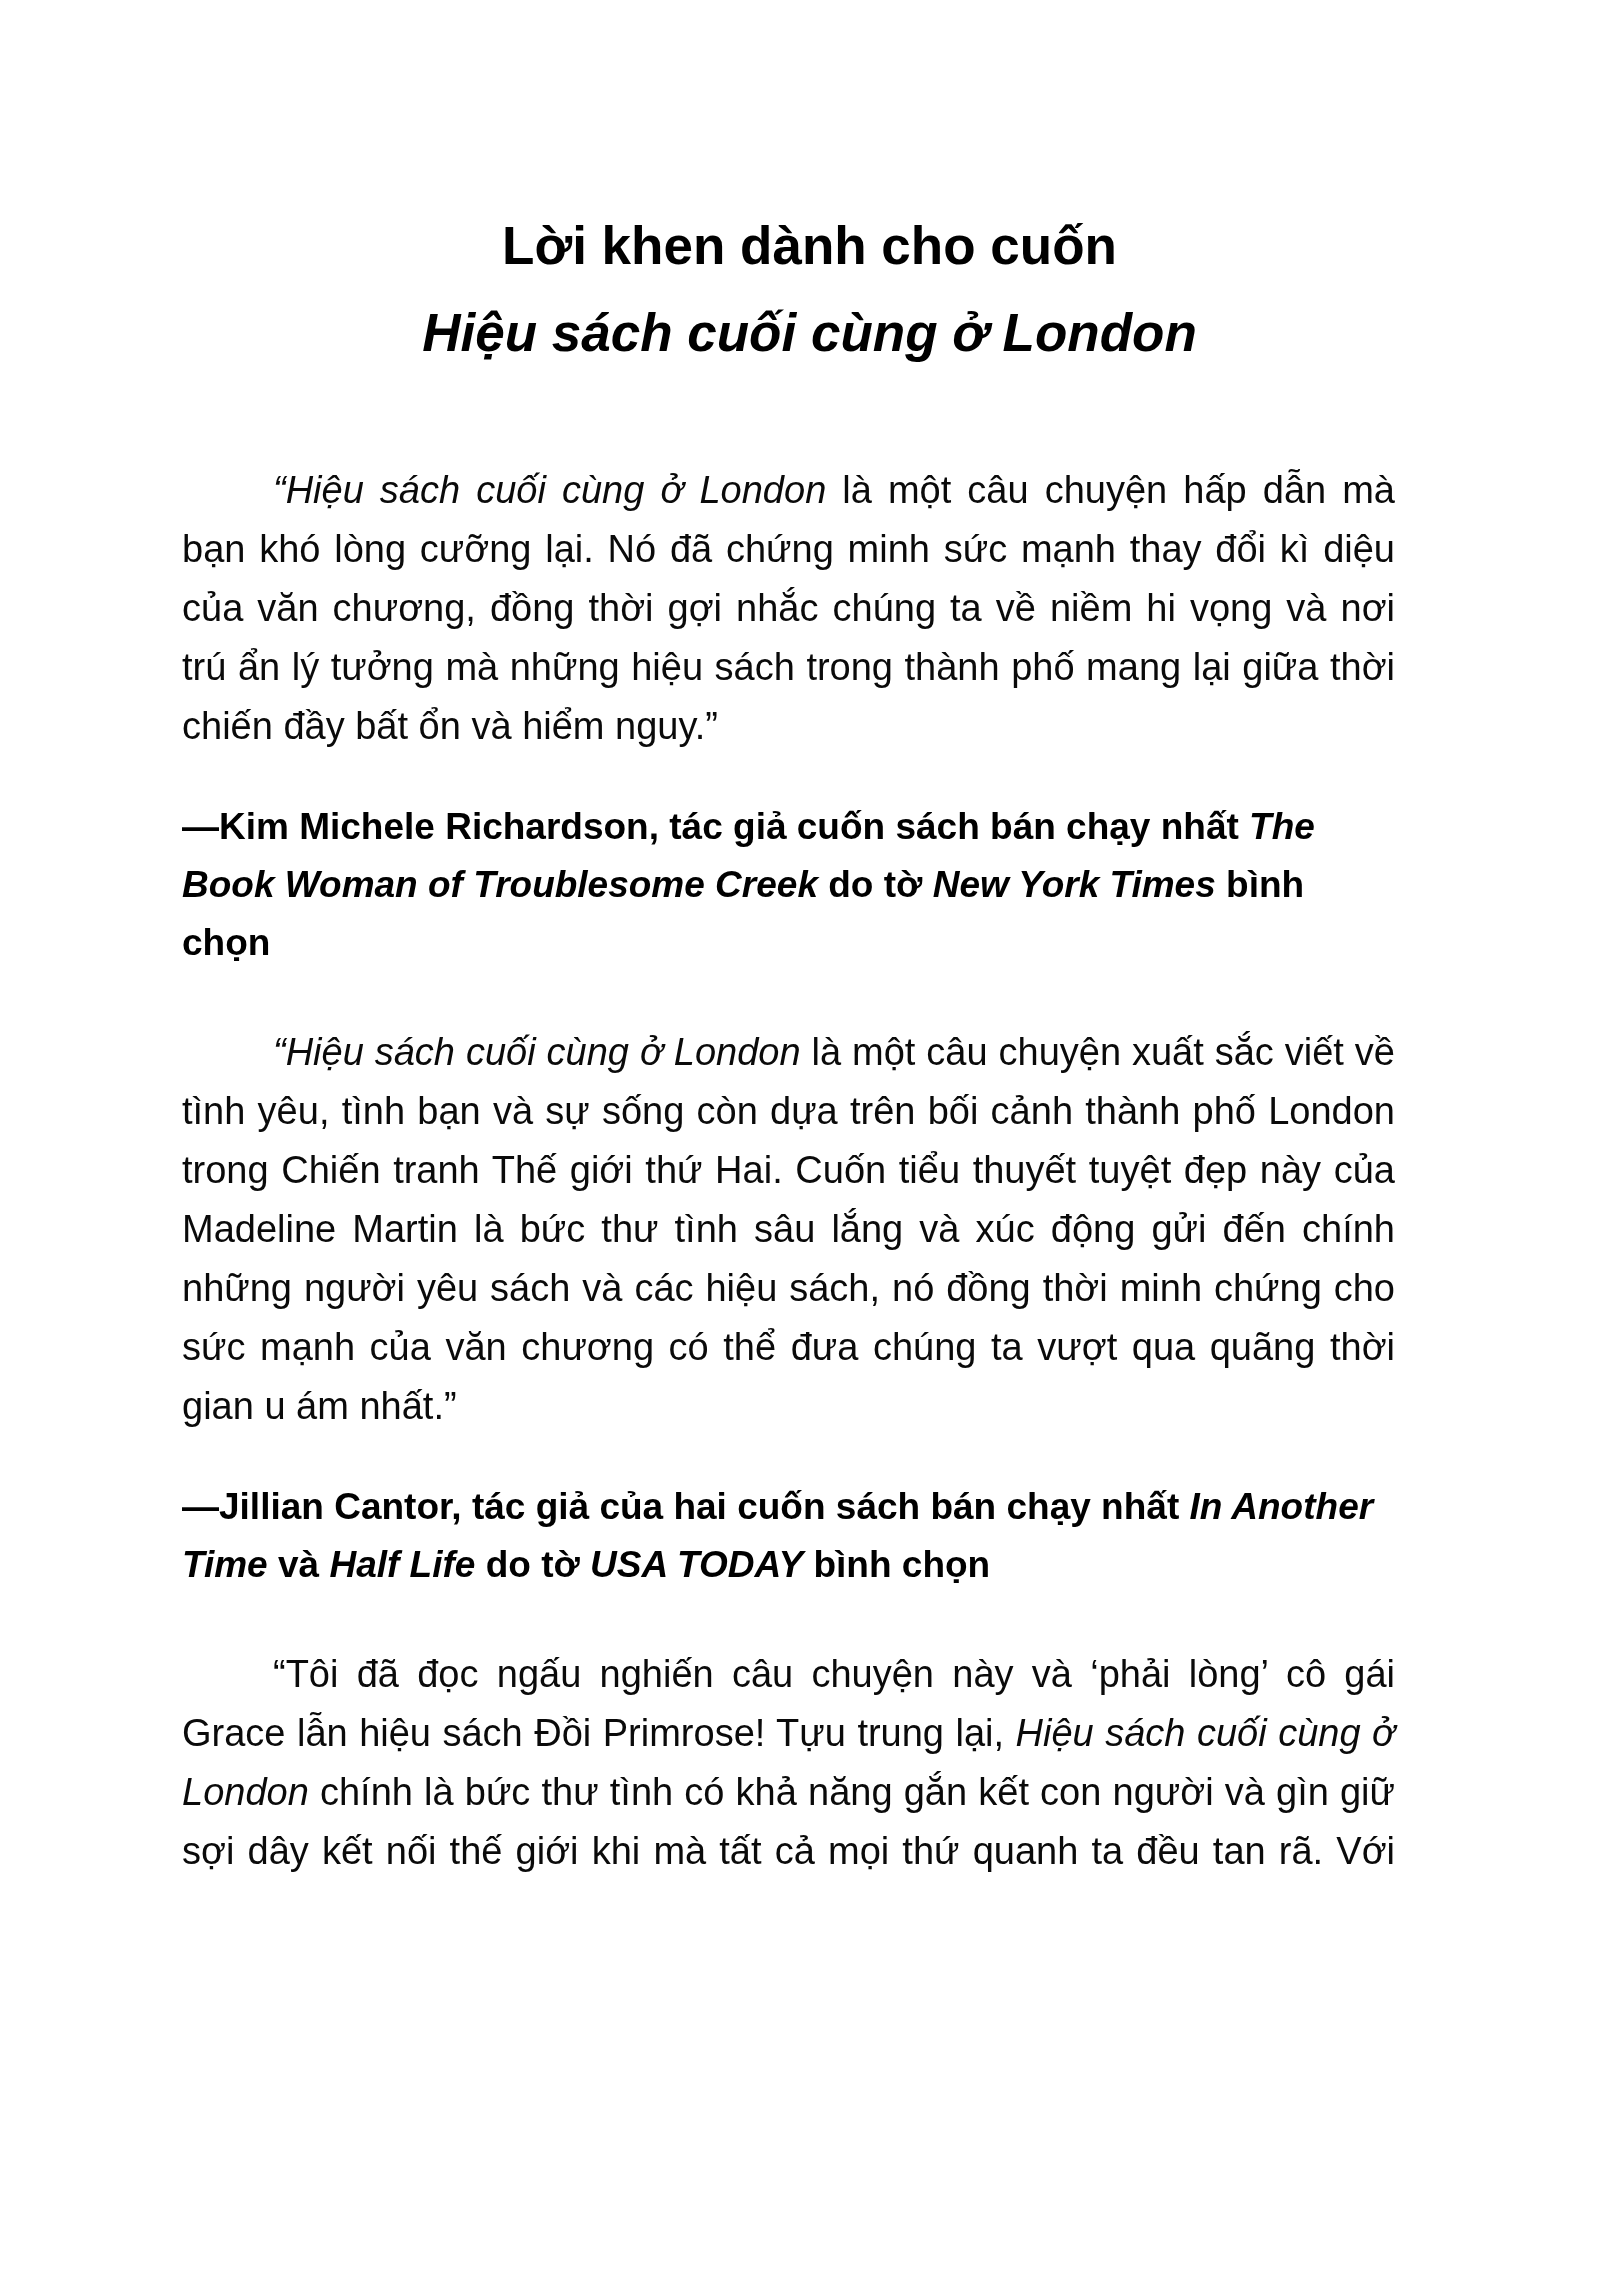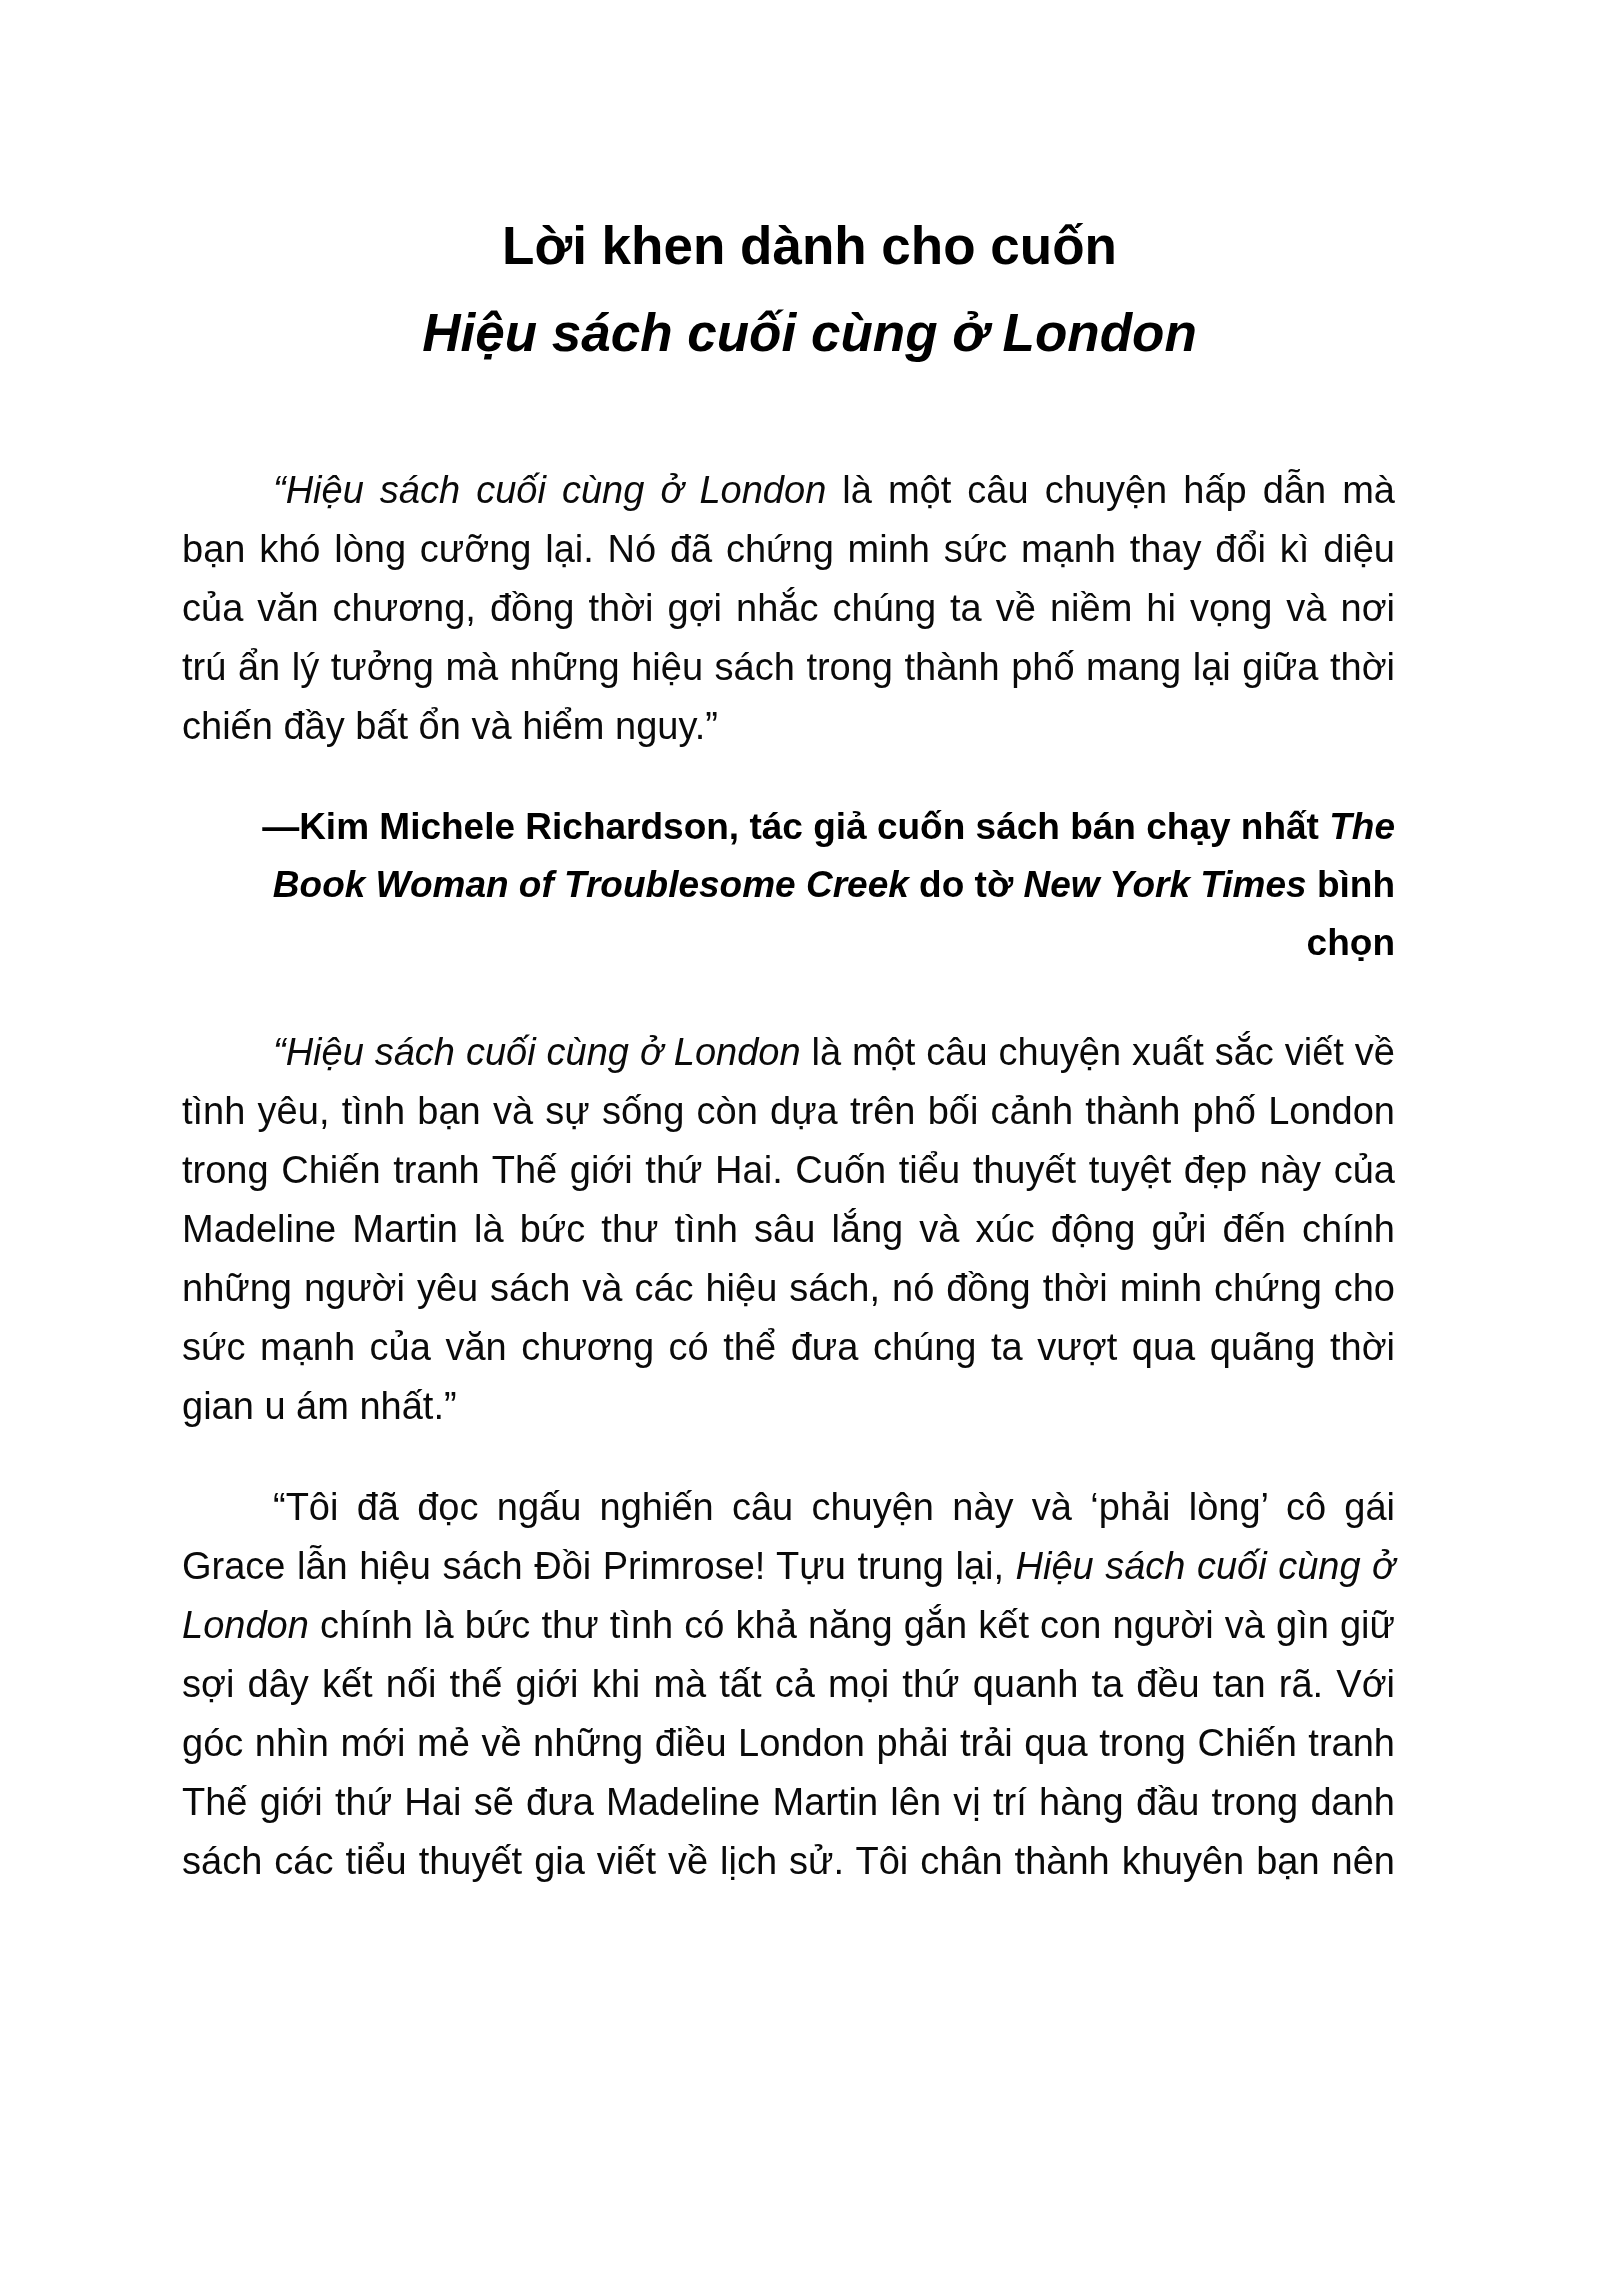--- a/index.html
+++ b/index.html
@@ -34,34 +34,34 @@
   .quote {
     font-size: 38px;
     line-height: 59px;
     text-align: justify;
     text-indent: 91px;
     margin: 4px 0 42px 0;
   }
   .attribution {
     font-size: 37px;
     line-height: 58px;
-    text-align: right;
     font-weight: 700;
     color: #000000;
     margin: 0 0 51px 0;
   }
   .i { font-style: italic; }
 </style>
 </head>
 <body>
 
 <div class="page">
   <div class="title">Lời khen dành cho cuốn</div>
   <div class="title title-italic">Hiệu sách cuối cùng ở London</div>
 
   <p class="quote"><span class="i">“Hiệu sách cuối cùng ở London</span><span> là một câu chuyện hấp dẫn mà bạn khó lòng cưỡng lại. Nó đã chứng minh sức mạnh thay đổi kì diệu của văn chương, đồng thời gợi nhắc chúng ta về niềm hi vọng và nơi trú ẩn lý tưởng mà những hiệu sách trong thành phố mang lại giữa thời chiến đầy bất ổn và hiểm nguy.”</span></p>
   <p class="attribution"><span>—Kim Michele Richardson, tác giả cuốn sách bán chạy nhất </span><span class="i">The Book Woman of Troublesome Creek</span><span> do tờ </span><span class="i">New York Times</span><span> bình chọn</span></p>
 
   <p class="quote"><span class="i">“Hiệu sách cuối cùng ở London</span><span> là một câu chuyện xuất sắc viết về tình yêu, tình bạn và sự sống còn dựa trên bối cảnh thành phố London trong Chiến tranh Thế giới thứ Hai. Cuốn tiểu thuyết tuyệt đẹp này của Madeline Martin là bức thư tình sâu lắng và xúc động gửi đến chính những người yêu sách và các hiệu sách, nó đồng thời minh chứng cho sức mạnh của văn chương có thể đưa chúng ta vượt qua quãng thời gian u ám nhất.”</span></p>
+  <p class="attribution"><span>—Jillian Cantor, tác giả của hai cuốn sách bán chạy nhất </span><span class="i">In Another Time</span><span> và </span><span class="i">Half Life</span><span> do tờ </span><span class="i">USA TODAY</span><span> bình chọn</span></p>
 
   <p class="quote"><span>“Tôi đã đọc ngấu nghiến câu chuyện này và ‘phải lòng’ cô gái Grace lẫn hiệu sách Đồi Primrose! Tựu trung lại, </span><span class="i">Hiệu sách cuối cùng ở London</span><span> chính là bức thư tình có khả năng gắn kết con người và gìn giữ sợi dây kết nối thế giới khi mà tất cả mọi thứ quanh ta đều tan rã. Với góc nhìn mới mẻ về những điều London phải trải qua trong Chiến tranh Thế giới thứ Hai sẽ đưa Madeline Martin lên vị trí hàng đầu trong danh sách các tiểu thuyết gia viết về lịch sử. Tôi chân thành khuyên bạn nên đọc tác phẩm này.”</span></p>
 </div>
 
 
 </body></html>

